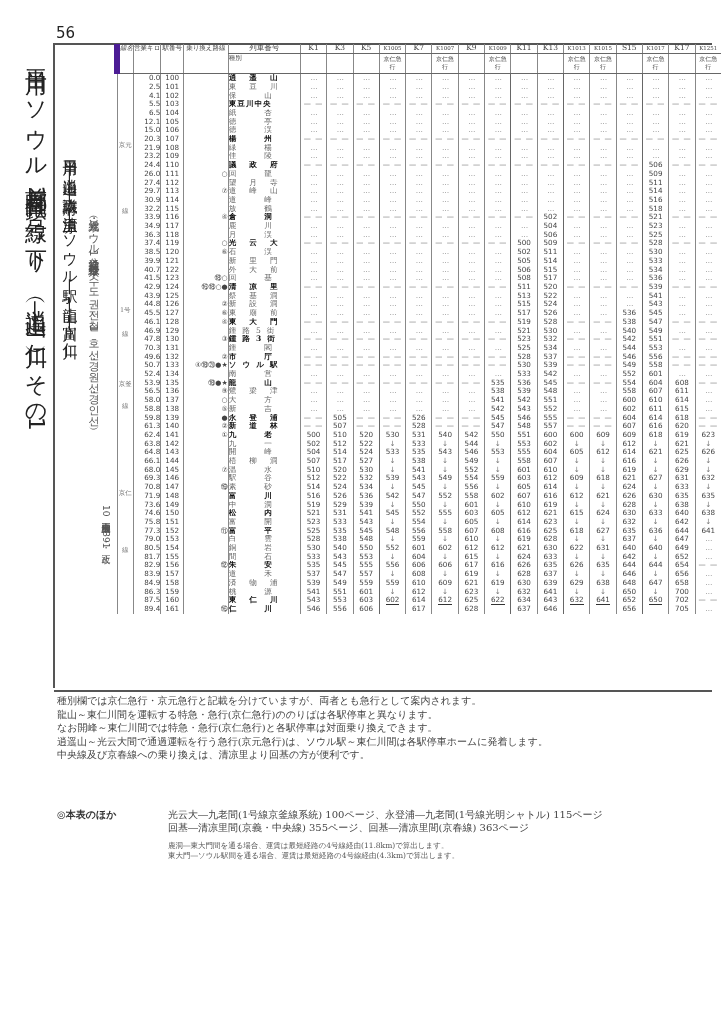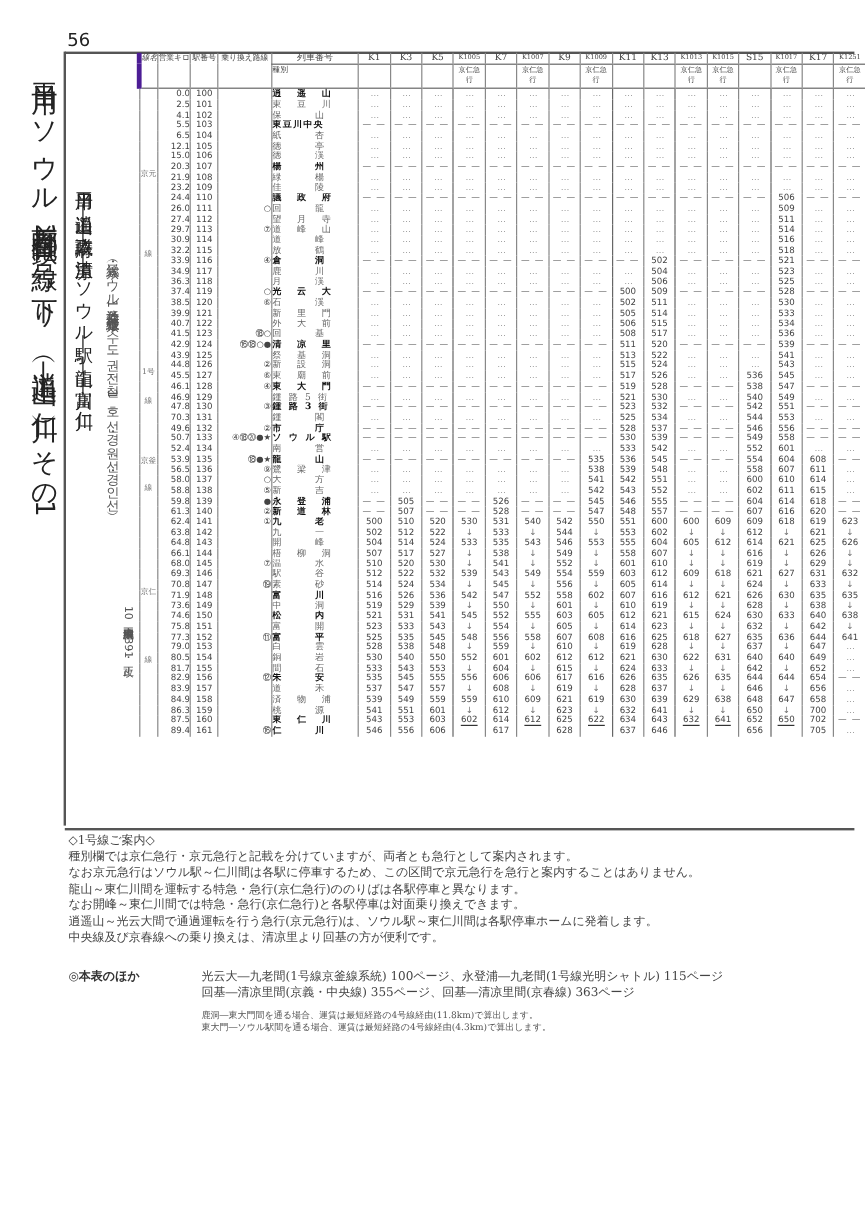--- a/index.html
+++ b/index.html
@@ -44,21 +44,21 @@
 <div class="vtitle vt-main">平日用　ソウル首都圏電鉄1号線　下り　（逍遥山―仁川）　その1</div>
 <div class="leftline"></div>
 <div class="vtitle vt-sub">平日用　逍遥山―議政府―清凉里―ソウル駅―龍山―富川―仁川</div>
 <div class="vtitle vt-note">（京元線・ソウル交通公社1号線・京仁線・下り・수도권전철1호선・경원선・경인선）</div>
 <div class="vtitle vt-car">10両編成大型車両　23・9・1改正</div>
 <div class="frame"></div>
 
 <table class="tt">
   <thead>
     <tr class="h1">
-      <th rowspan="2" style="width:12px;border-left:4px solid #4c1d95;line-height:9px;font-size:6.5px;font-style:italic;">線名</th>
+      <th rowspan="2" style="width:12px;border-left:6px solid #4c1d95;line-height:9px;font-size:6.5px;font-style:italic;">線名</th>
       <th rowspan="2" style="width:26px;line-height:9px;font-size:6.5px;">営業キロ</th>
       <th rowspan="2" style="width:22px;line-height:9px;font-size:6.5px;">駅番号</th>
       <th rowspan="2" style="width:45px;line-height:9px;font-size:6.5px;white-space:normal;">乗り換え路線</th>
       <th style="width:56px;">列車番号</th>
 
     <th style="width: 22px; text-align: center;">K1</th>
         <th style="width: 22px; text-align: center;">K3</th>
         <th style="width: 22px; text-align: center;">K5</th>
         <th style="width: 22px; text-align: center; font-size: 5.5px;">K1005</th>
         <th style="width: 22px; text-align: center;">K7</th>
@@ -1460,23 +1460,21 @@
         <td class="c"><span></span></td>
         <td class="c"><span>656</span></td>
         <td class="c hb"><span></span></td>
         <td class="c"><span>705</span></td>
         <td class="c"><span class="dot">…</span></td>
       </tr>
     </tbody>
 </table>
 
 <div class="notes">
-  <div>◇1号線ご案内◇</div>
   <div>種別欄では京仁急行・京元急行と記載を分けていますが、両者とも急行として案内されます。</div>
-  <div>なお京元急行はソウル駅～仁川間は各駅に停車するため、この区間で京元急行を急行と案内することはありません。</div>
   <div>龍山～東仁川間を運転する特急・急行(京仁急行)ののりばは各駅停車と異なります。</div>
   <div>なお開峰～東仁川間では特急・急行(京仁急行)と各駅停車は対面乗り換えできます。</div>
   <div>逍遥山～光云大間で通過運転を行う急行(京元急行)は、ソウル駅～東仁川間は各駅停車ホームに発着します。</div>
   <div>中央線及び京春線への乗り換えは、清凉里より回基の方が便利です。</div>
 </div>
 
 <div class="other">
   <div class="lbl">◎本表のほか</div>
   <div class="txt">
     <div>光云大―九老間(1号線京釜線系統) 100ページ、永登浦―九老間(1号線光明シャトル) 115ページ</div>

